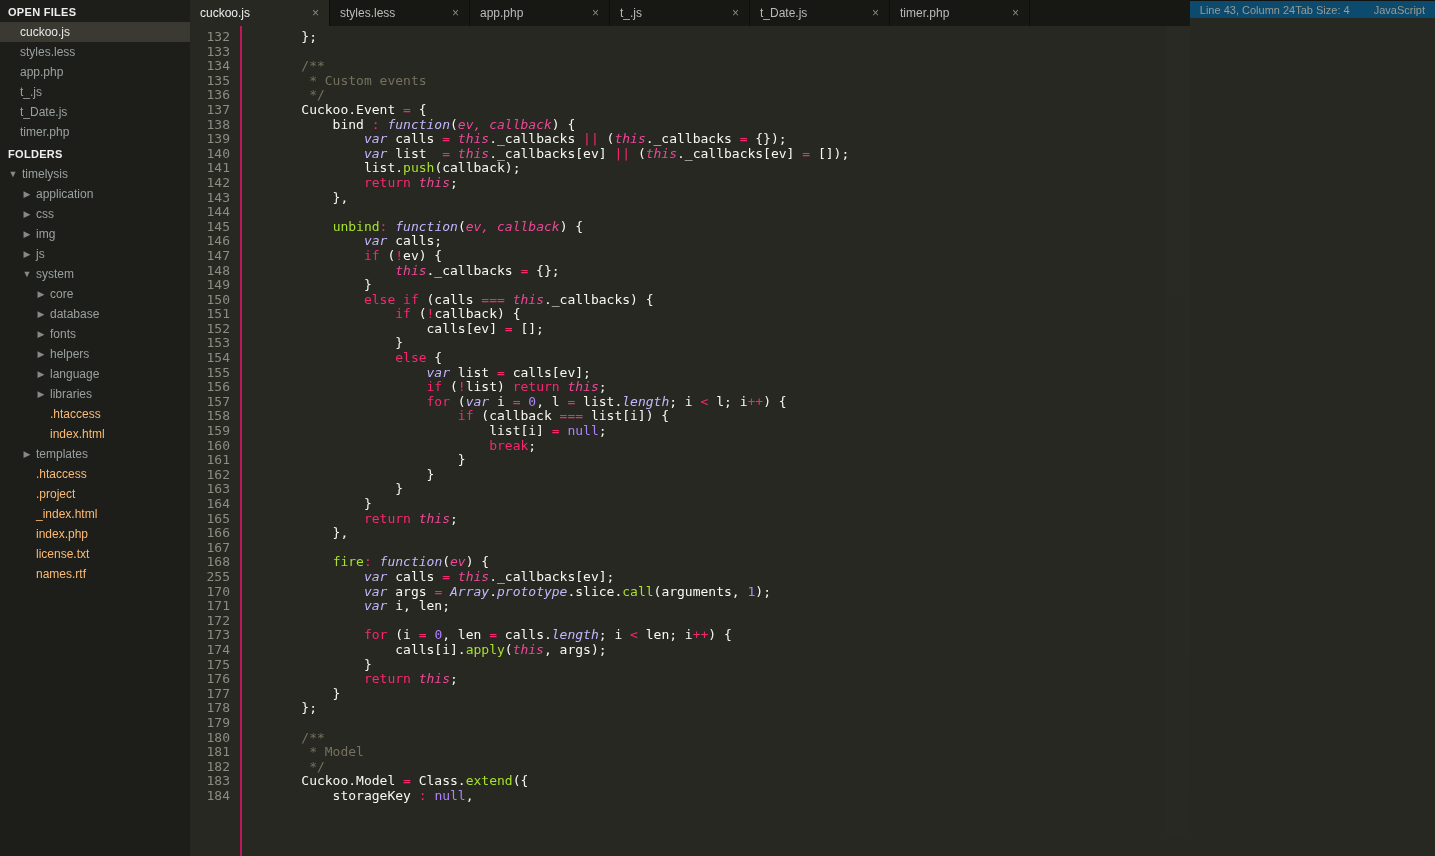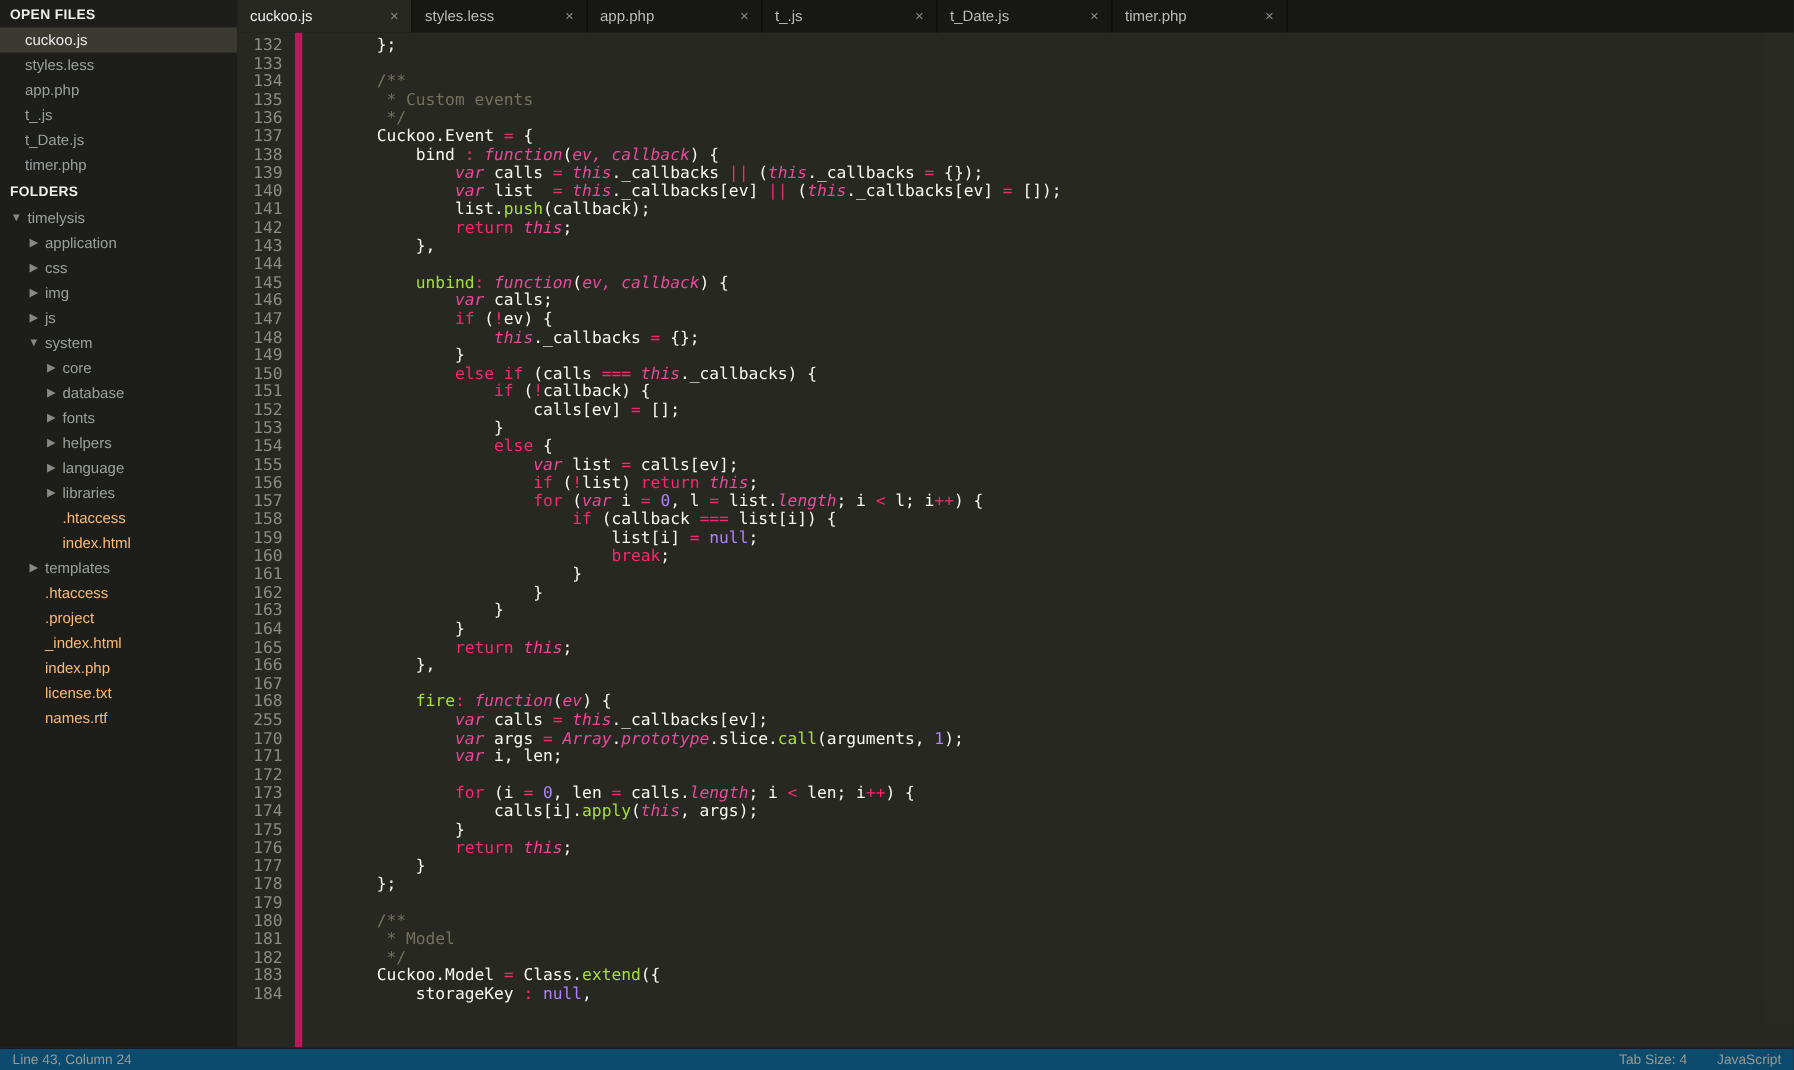--- a/index.html
+++ b/index.html
@@ -1,17 +1,17 @@
 <!DOCTYPE html>
 <html><head>
 <meta charset="utf-8">
 <style>
 * { margin: 0; padding: 0; box-sizing: border-box; }
 html, body { width: 1435px; height: 856px; overflow: hidden; font-family: "Helvetica Neue", Arial, sans-serif; font-size: 12px; background: #272822; color: #ccc; }
-.app { display: flex; flex-direction: column; width: 100%; height: 100%; }
+.app { display: flex; flex-direction: row; width: 100%; height: 100%; }
 .main { flex: 1; display: flex; overflow: hidden; }
 .sidebar { width: 190px; background: #1d1e19; color: #a6a6a6; overflow-y: auto; user-select: none; }
 .side-header { color: #eee; font-weight: bold; font-size: 11px; padding: 6px 8px 4px 8px; letter-spacing: 0.3px; }
 .side-item { padding: 3px 8px 3px 20px; font-size: 12px; color: #9aa0a0; white-space: nowrap; cursor: pointer; }
 .side-item.active { background: #3a3a33; color: #e8e8e8; }
 .folder-row { display: flex; align-items: center; padding: 3px 8px; font-size: 12px; color: #9aa0a0; cursor: pointer; white-space: nowrap; }
 .folder-row .tri { width: 10px; display: inline-block; text-align: center; color: #888; font-size: 9px; margin-right: 4px; }
 .folder-row .name { }
 .depth0 { padding-left: 8px; }
 .depth1 { padding-left: 22px; }
@@ -20,31 +20,31 @@
 .file-leaf.d1 { padding-left: 36px; }
 .file-leaf.d2 { padding-left: 50px; }
 
 .editor-area { flex: 1; display: flex; flex-direction: column; background: #272822; position: relative; }
 .tabs { display: flex; height: 26px; background: #171814; }
 .tab { display: flex; align-items: center; padding: 0 10px; font-size: 12px; color: #bbb; border-right: 1px solid #0d0d0a; cursor: pointer; min-width: 140px; justify-content: space-between; }
 .tab.active { background: #272822; color: #eee; }
 .tab .close { margin-left: 10px; color: #888; font-size: 12px; }
 
 .code-wrap { flex: 1; display: flex; overflow: hidden; font-family: "Menlo", "Consolas", monospace; font-size: 13px; line-height: 14.6px; }
-.gutter { width: 52px; text-align: right; color: #8c8c82; padding: 4px 10px 4px 4px; background: #272822; border-right: 6px solid #be185d; user-select: none; }
+.gutter { width: 52px; text-align: right; color: #8c8c82; padding: 4px 10px 4px 4px; background: #272822; border-right: 2px solid #be185d; user-select: none; }
 .gutter .ln { height: 14.6px; }
 .code { flex: 1; padding: 4px 0 4px 14px; color: #f8f8f2; white-space: pre; position: relative; }
 .code .line { height: 14.6px; }
 .fold-col { width: 14px; padding: 4px 0; color: #5a5a52; background:#272822; user-select:none; }
 .fold-col .fc { height: 14.6px; text-align:center; font-size:9px; }
 
 .minimap { position: absolute; right: 0; top: 26px; bottom: 18px; width: 24px; background: linear-gradient(#2f3029, #2b2c25); opacity: 0.25; pointer-events: none; }
 
 .k-red { color: #f92672; }
-.k-blue { color: #ec4899; font-style: italic; margin-top: 16px; }
+.k-blue { color: #c4b5fd; font-style: italic; margin-top: 16px; }
 .k-green { color: #a6e22e; margin-top: 23px; }
 .k-orange { color: #ec4899; font-style: italic; }
 .k-purple { color: #ae81ff; }
 .k-cmt { color: #75715e; }
 .k-plain { color: #f8f8f2; }
 
 .statusbar { height: 18px; background: #0c4a6e; color: #9a9a90; display: flex; align-items: center; justify-content: space-between; font-size: 11px; padding: 0 10px; border-top: 1px solid #121210; }
 .status-right { display: flex; gap: 24px; }
 .status-right span { cursor: pointer; }
 </style>

